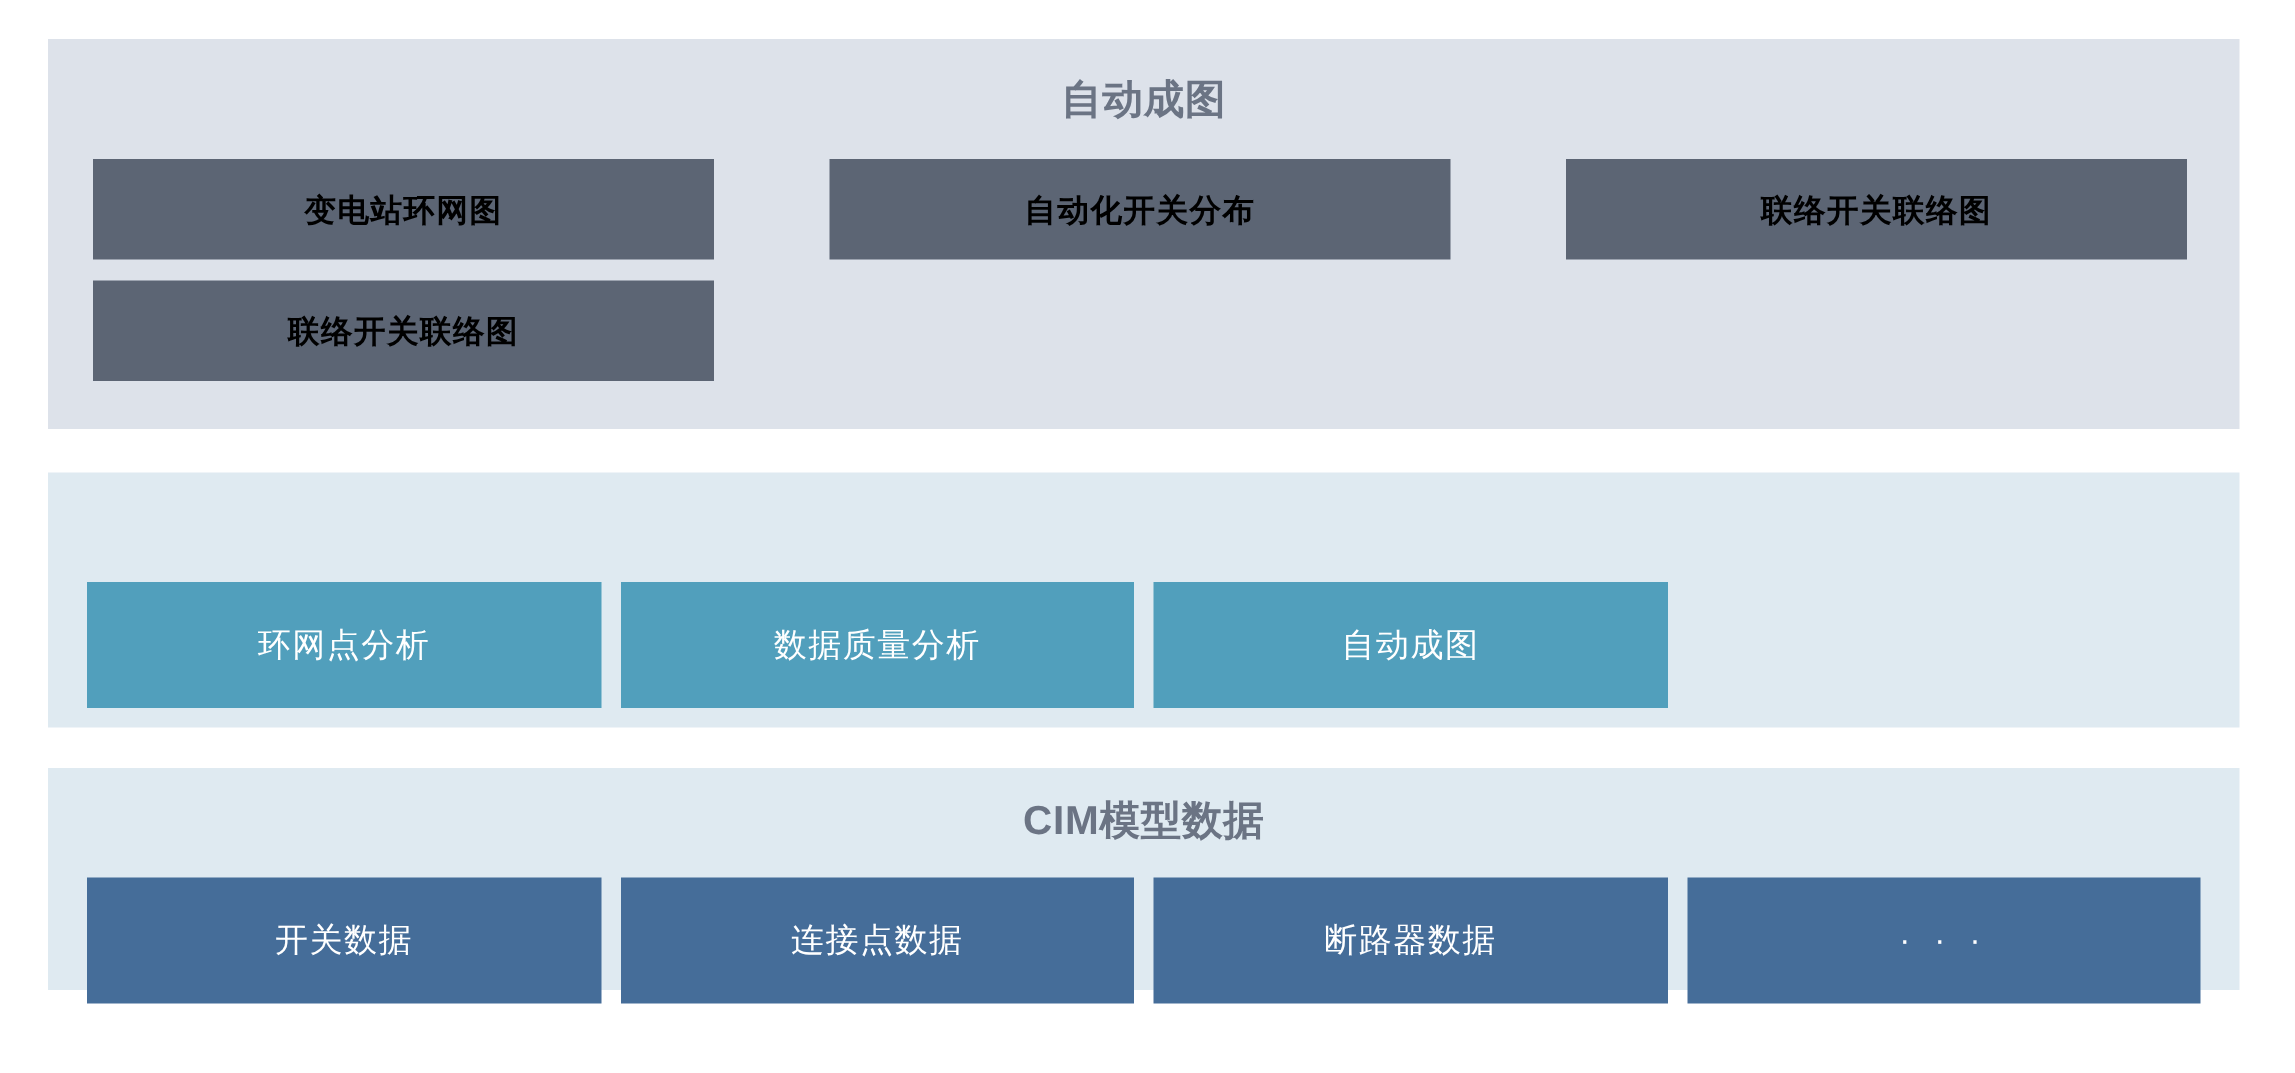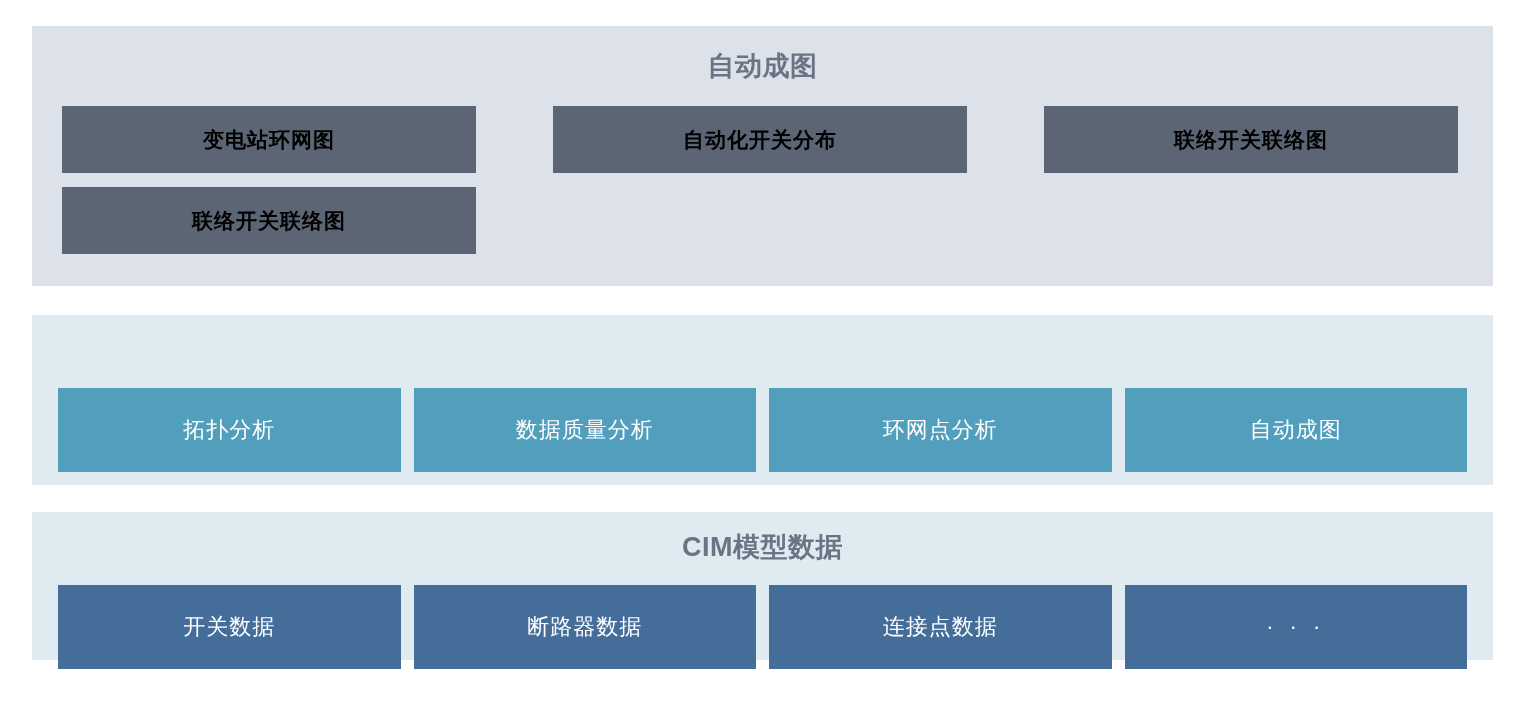--- a/index.html
+++ b/index.html
@@ -169,31 +169,30 @@
       <div class="btn-dark">自动化开关分布</div>
       <div class="btn-dark">联络开关联络图</div>
 
       <div class="btn-dark">联络开关联络图</div>
     </div>
   </section>
 
   <section class="panel" id="sec-topology">
 
     <div class="row">
-      <div class="btn-teal">拓扑分析</div>
+      <div class="btn-teal">环网点分析</div>
       <div class="btn-teal">数据质量分析</div>
-      <div class="btn-teal">环网点分析</div>
       <div class="btn-teal">自动成图</div>
     </div>
   </section>
 
   <section class="panel" id="sec-cim">
     <div class="panel-title">CIM模型数据</div>
 
     <div class="row">
       <div class="btn-blue">开关数据</div>
+      <div class="btn-blue">连接点数据</div>
       <div class="btn-blue">断路器数据</div>
-      <div class="btn-blue">连接点数据</div>
       <div class="btn-blue btn-ellipsis">· · ·</div>
     </div>
   </section>
 
 </div>
 
 </body></html>

